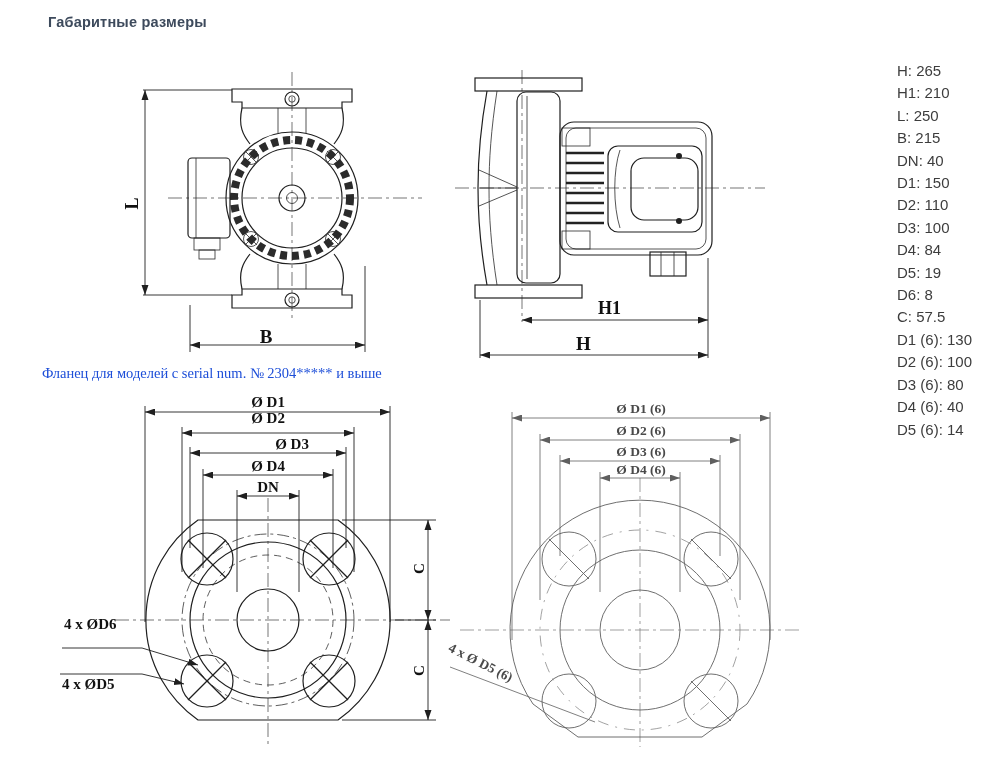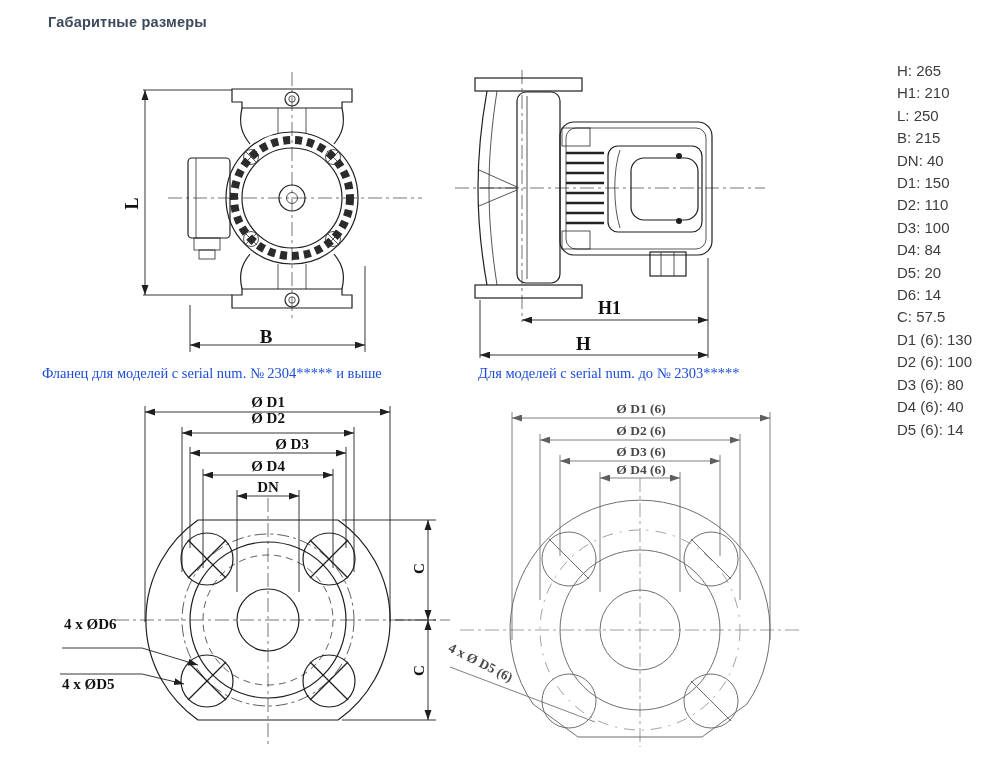--- a/index.html
+++ b/index.html
@@ -167,21 +167,20 @@
     <line class="dimline" x1="708" y1="258" x2="708" y2="358"></line>
     <line class="dimline" x1="522" y1="320" x2="708" y2="320" marker-start="url(#asS)" marker-end="url(#aeS)"></line>
 
     <line class="dimline" x1="480" y1="300" x2="480" y2="358"></line>
     <line class="dimline" x1="480" y1="355" x2="708" y2="355" marker-start="url(#asS)" marker-end="url(#aeS)"></line>
   </svg>
   <span class="abs dlabel big" style="left:598px; top:298px;">H1</span>
   <span class="abs dlabel bigger" style="left:576px; top:333px;">H</span>
 
   <div class="abs caption" style="left:42px; top:365px;">Фланец для моделей с serial num. № 2304***** и выше</div>
-  <div class="abs caption" style="left:478px; top:365px;">Для моделей с serial num. до № 2303*****</div>
 
   <svg class="abs" style="left:55px; top:392px;" width="400" height="378" viewBox="55 392 400 378">
     <defs>
       <marker id="aeL" markerWidth="11" markerHeight="8" refX="10" refY="3.5" orient="auto" markerUnits="userSpaceOnUse">
         <path d="M0,0 L10,3.5 L0,7 Z" class="fill-dark"></path>
       </marker>
       <marker id="asL" markerWidth="11" markerHeight="8" refX="0" refY="3.5" orient="auto" markerUnits="userSpaceOnUse">
         <path d="M10,0 L0,3.5 L10,7 Z" class="fill-dark"></path>
       </marker>
     </defs>
@@ -299,22 +298,22 @@
   <div class="abs dim-list">
     <div class="dim-item">H: 265</div>
     <div class="dim-item">H1: 210</div>
     <div class="dim-item">L: 250</div>
     <div class="dim-item">B: 215</div>
     <div class="dim-item">DN: 40</div>
     <div class="dim-item">D1: 150</div>
     <div class="dim-item">D2: 110</div>
     <div class="dim-item">D3: 100</div>
     <div class="dim-item">D4: 84</div>
-    <div class="dim-item">D5: 20</div>
-    <div class="dim-item">D6: 14</div>
+    <div class="dim-item">D5: 19</div>
+    <div class="dim-item">D6: 8</div>
     <div class="dim-item">C: 57.5</div>
     <div class="dim-item">D1 (6): 130</div>
     <div class="dim-item">D2 (6): 100</div>
     <div class="dim-item">D3 (6): 80</div>
     <div class="dim-item">D4 (6): 40</div>
     <div class="dim-item">D5 (6): 14</div>
   </div>
 
 </div>
 

